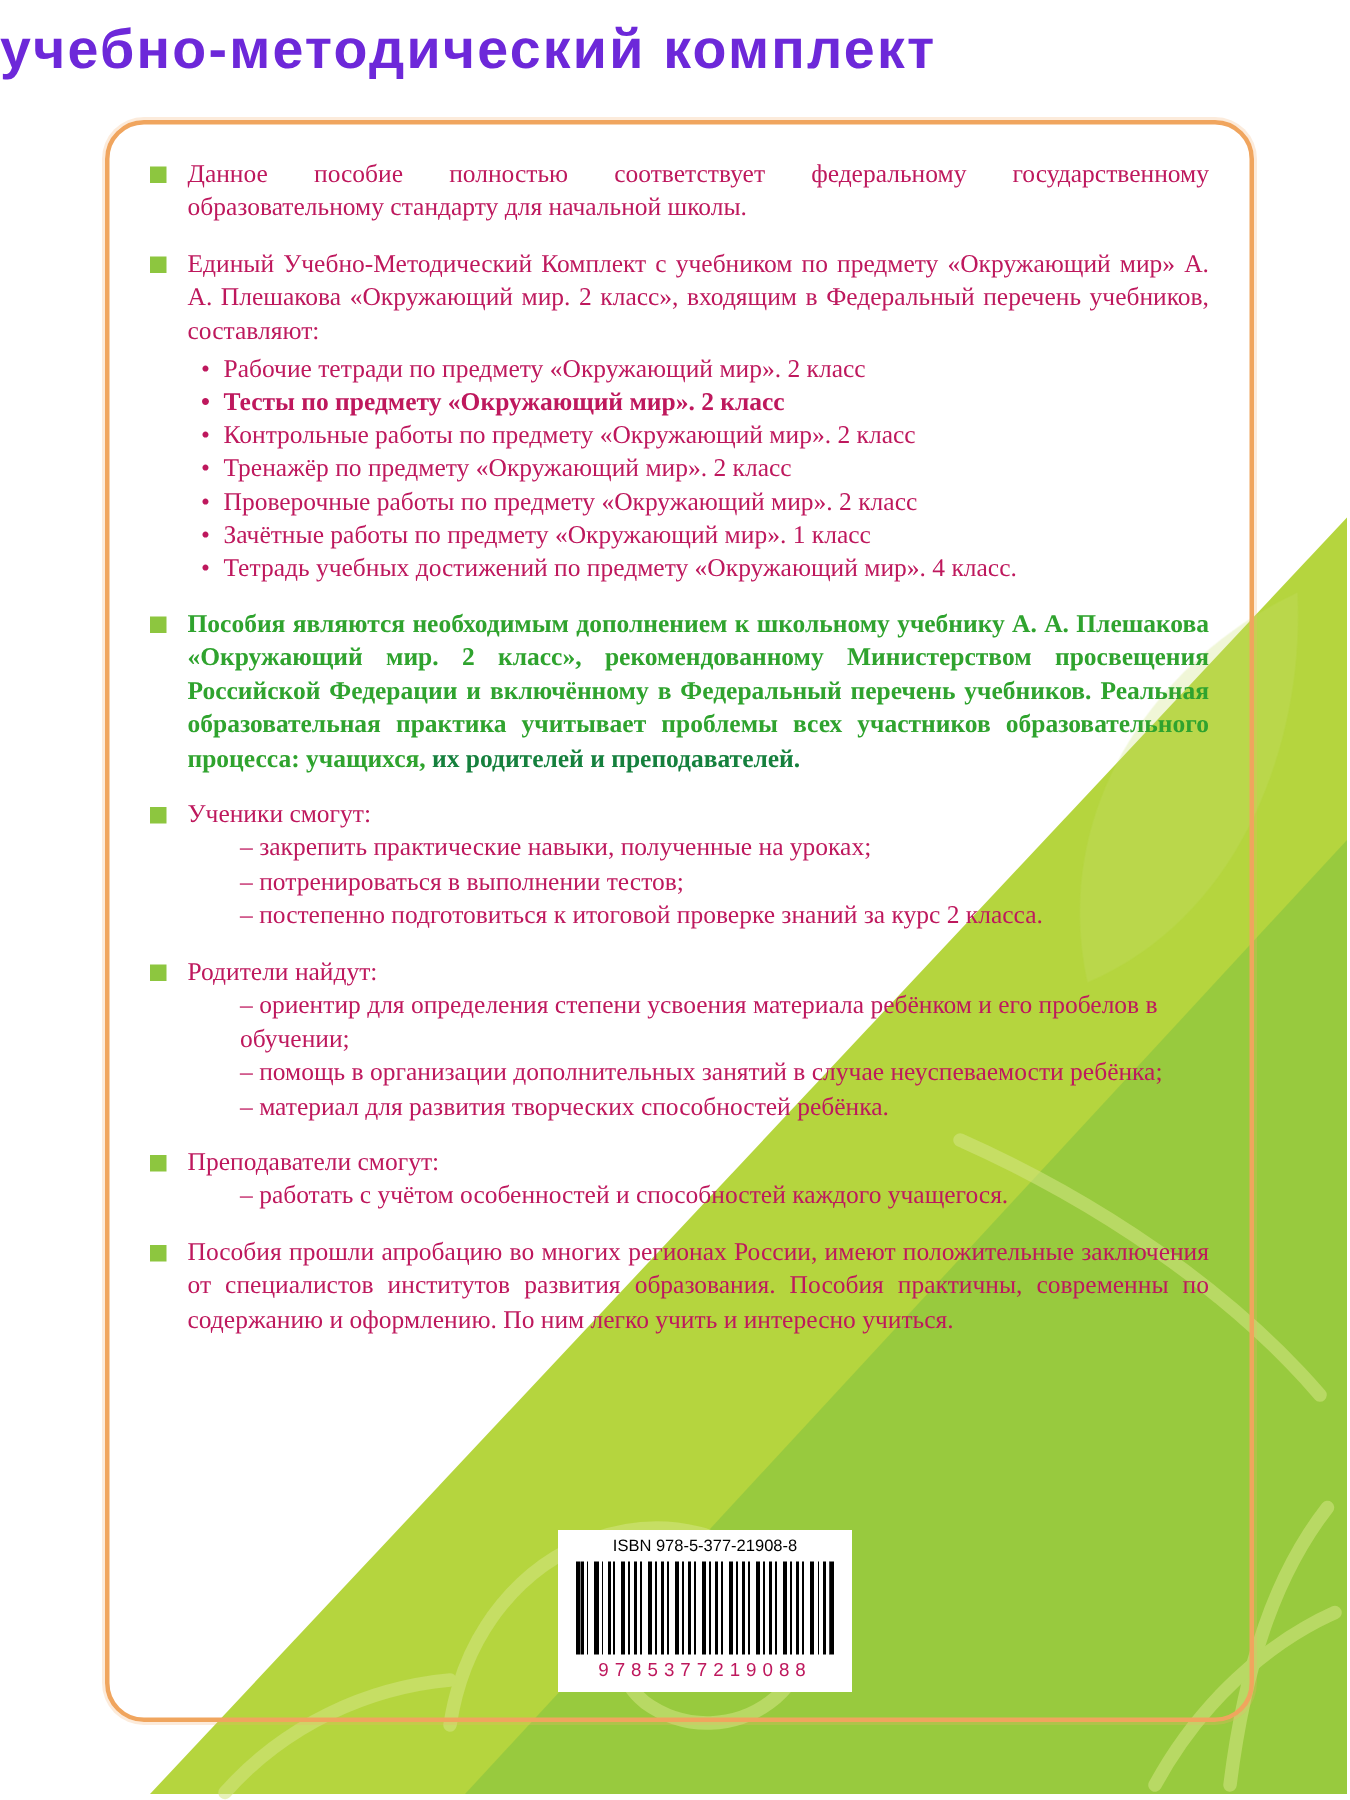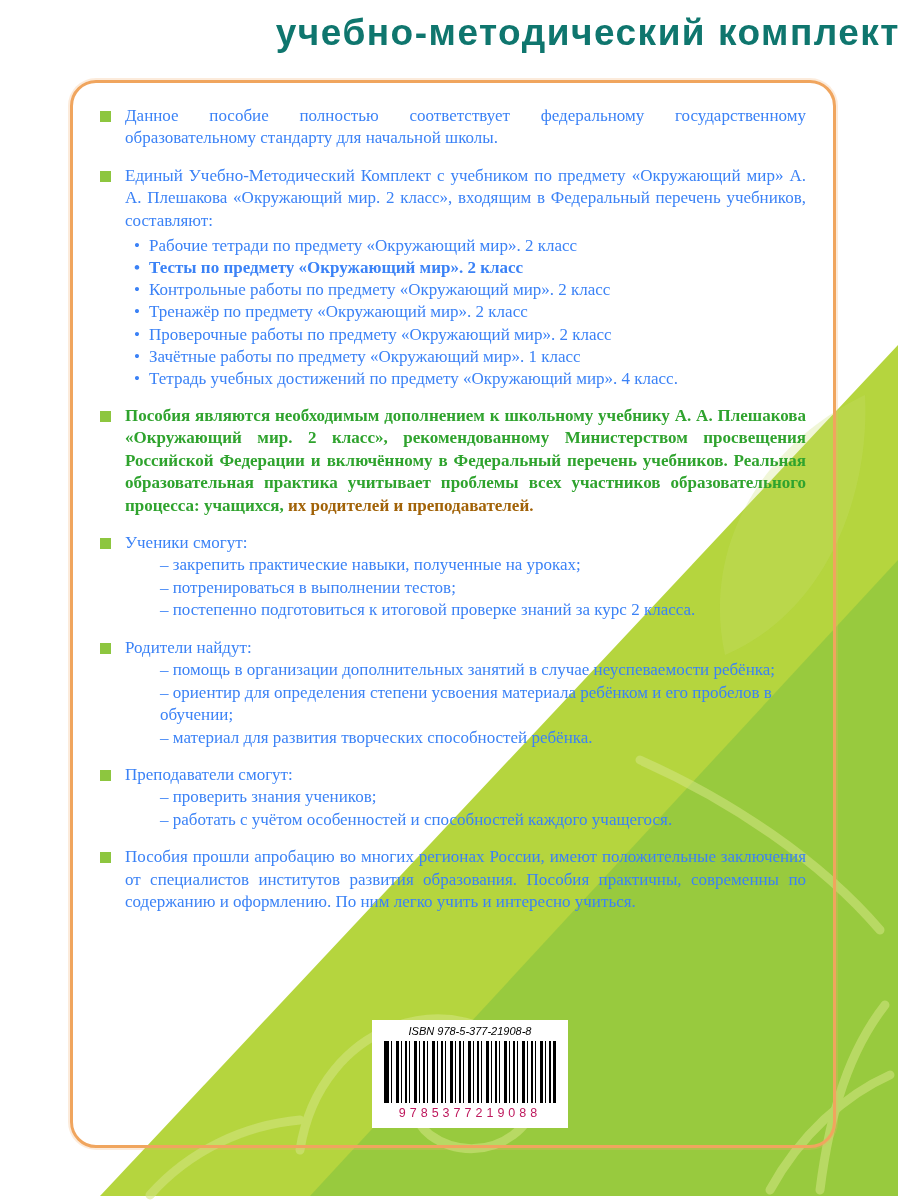--- a/index.html
+++ b/index.html
@@ -3,55 +3,55 @@
 <meta charset="utf-8">
 <style>
   html,body { margin:0; padding:0; background:#e9e9e9; }
   .page {
     position:relative; width:900px; height:1200px; margin:0 auto;
     background:#ffffff; overflow:hidden;
     font-family:"Liberation Serif", serif;
   }
   .title {
     position:absolute; top:12px; left:0; width:100%;
-    text-align:right;
+    text-align:left;
     font-family:"Liberation Sans", sans-serif;
     font-weight:bold; font-size:37px; letter-spacing:1.5px;
-    color:#0f766e;
+    color:#6d28d9;
     z-index:3;
   }
   svg.bgart { position:absolute; left:0; top:0; z-index:0; }
   .card {
     position:absolute; left:70px; top:80px; width:760px; height:1062px;
     border:3px solid #f0a55e; border-radius:26px;
     box-shadow:0 0 0 2px rgba(242,176,110,0.25);
     z-index:1;
   }
   .content {
     position:absolute; left:27px; top:22px; width:706px;
     z-index:2;
   }
   .section { display:flex; gap:14px; margin-bottom:15px; }
   .sq { width:11px; height:11px; background:#8dc63f; margin-top:6px; flex:none; }
-  .sec-body { font-size:17px; line-height:1.32; color:#3b82f6; width:100%; }
+  .sec-body { font-size:17px; line-height:1.32; color:#be185d; width:100%; }
   .jp { text-align:justify; }
   .sub-list { margin-top:3px; }
   .sub-item { position:relative; padding-left:24px; line-height:1.3; }
   .sub-item::before { content:"•"; position:absolute; left:9px; top:0; }
   .bold { font-weight:bold; }
   .green-par { color:#2fa32e; font-weight:bold; }
-  .green-par .darktail { color:#a16207; }
+  .green-par .darktail { color:#15803d; }
   .dash-line { line-height:1.32;margin-left:35px; }
   .barcode-box {
     position:absolute; left:372px; top:1020px; width:196px; height:108px;
     background:#ffffff; text-align:center; padding-top:5px;
     box-sizing:border-box; z-index:4;
   }
   .isbn {
-    font-family:"Liberation Sans", sans-serif; font-size:11px; color:#000;font-style:italic;
+    font-family:"Liberation Sans", sans-serif; font-size:11px; color:#000;
   }
   .bars {
     height:62px; margin:4px 12px 3px;
     background:
       repeating-linear-gradient(90deg,
         #000 0 2px, #fff 2px 4px,
         #000 4px 5px, #fff 5px 9px,
         #000 9px 12px, #fff 12px 14px,
         #000 14px 15px, #fff 15px 18px);
     border-left:3px solid #000; border-right:3px solid #000;
@@ -119,31 +119,30 @@
           <div class="dash-line">– закрепить практические навыки, полученные на уроках;</div>
           <div class="dash-line">– потренироваться в выполнении тестов;</div>
           <div class="dash-line">– постепенно подготовиться к итоговой проверке знаний за курс 2 класса.</div>
         </div>
       </div>
 
       <div class="section">
         <div class="sq"></div>
         <div class="sec-body">
           <div>Родители найдут:</div>
+          <div class="dash-line">– ориентир для определения степени усвоения материала ребёнком и его пробелов в обучении;</div>
           <div class="dash-line">– помощь в организации дополнительных занятий в случае неуспеваемости ребёнка;</div>
-          <div class="dash-line">– ориентир для определения степени усвоения материала ребёнком и его пробелов в обучении;</div>
           <div class="dash-line">– материал для развития творческих способностей ребёнка.</div>
         </div>
       </div>
 
       <div class="section">
         <div class="sq"></div>
         <div class="sec-body">
           <div>Преподаватели смогут:</div>
-          <div class="dash-line">– проверить знания учеников;</div>
           <div class="dash-line">– работать с учётом особенностей и способностей каждого учащегося.</div>
         </div>
       </div>
 
       <div class="section">
         <div class="sq"></div>
         <div class="sec-body jp">Пособия прошли апробацию во многих регионах России, имеют положительные заключения от специалистов институтов развития образования. Пособия практичны, современны по содержанию и  оформлению. По ним легко учить и интересно учиться.</div>
       </div>
 
     </div>

